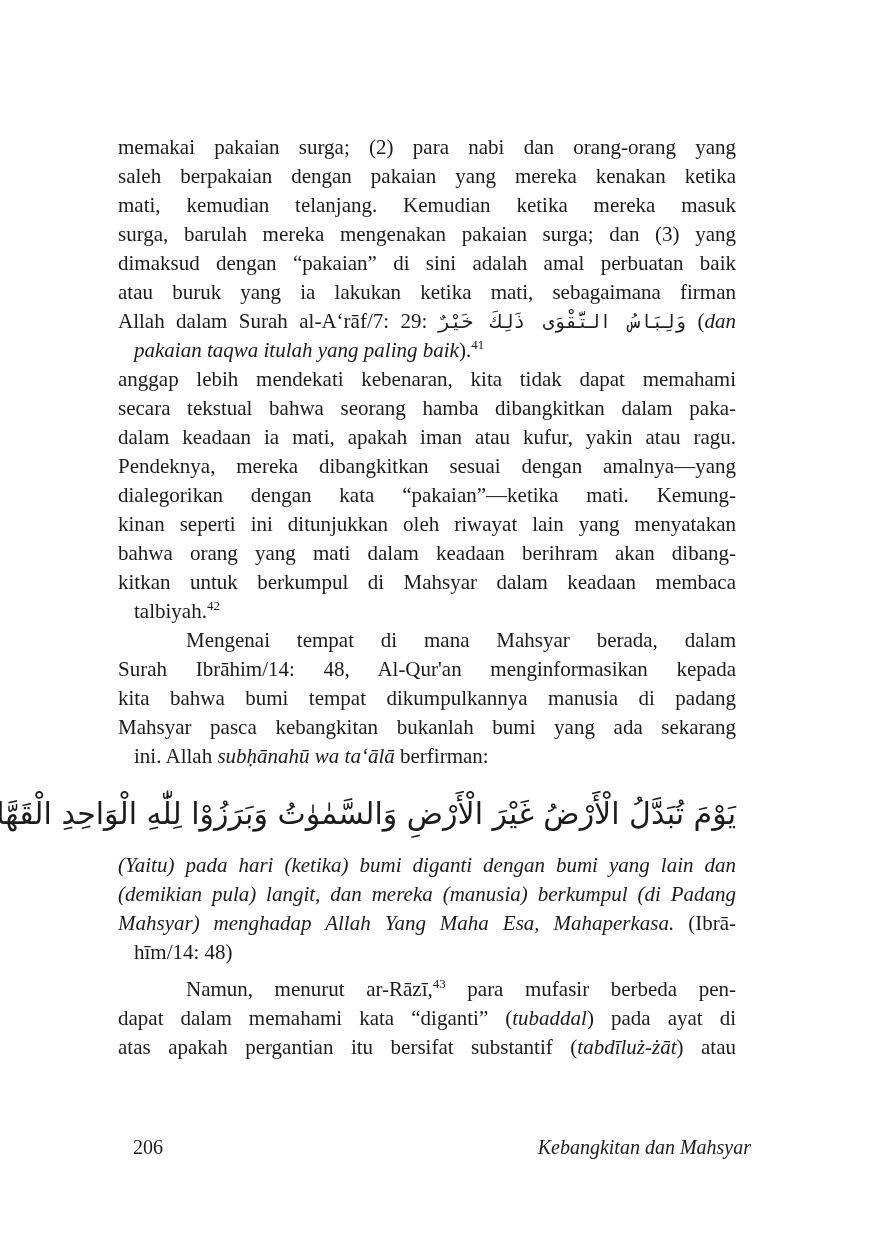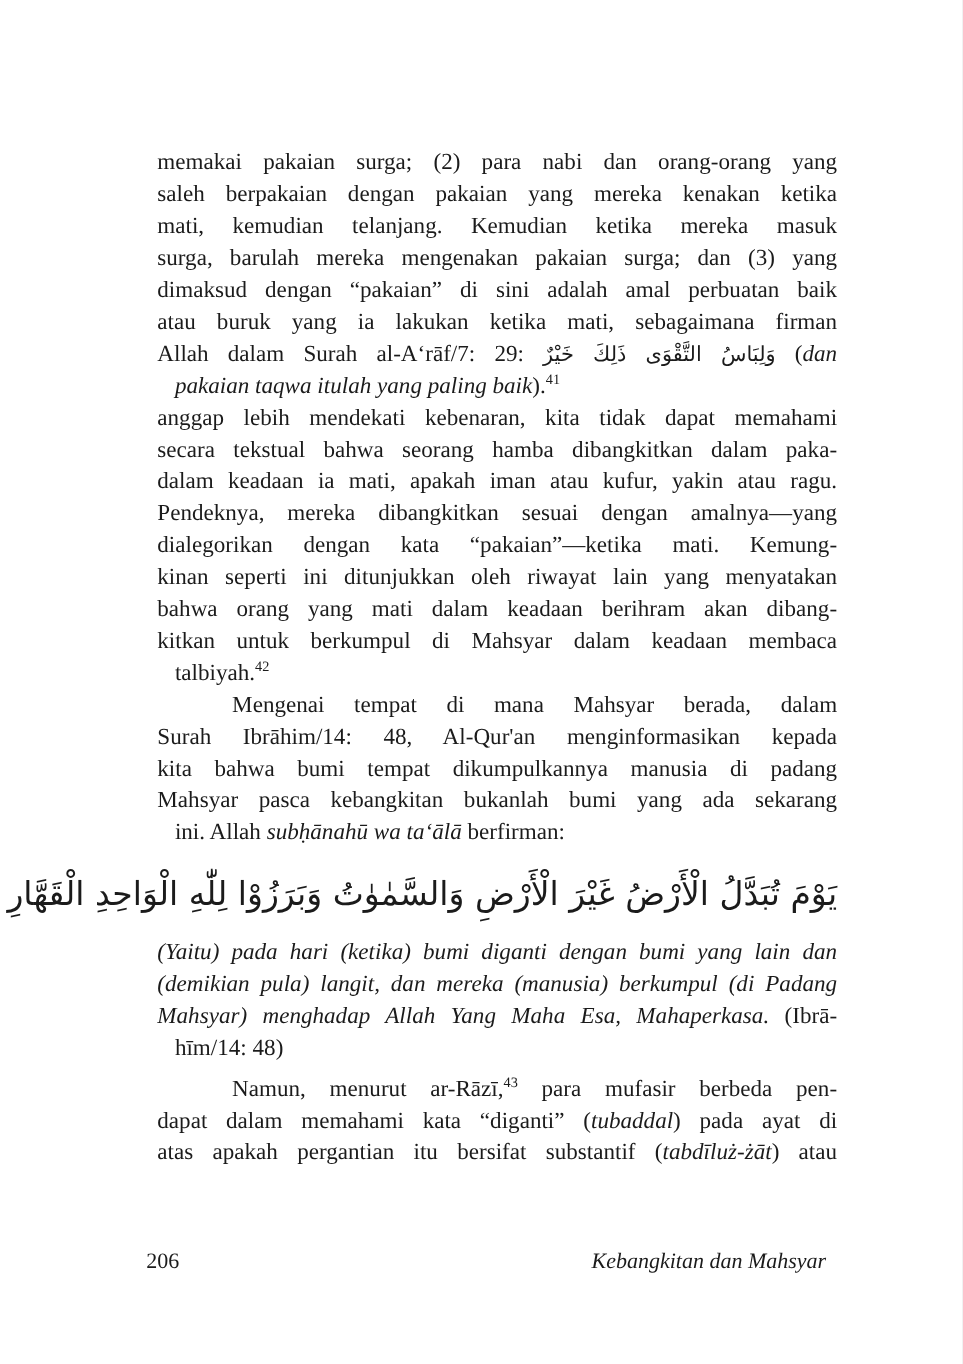--- a/index.html
+++ b/index.html
@@ -7,40 +7,40 @@
     position: relative;
     width: 875px;
     height: 1240px;
     background: #ffffff;
     overflow: hidden;
     font-family: "Liberation Serif", serif;
     color: #1b1b1b;
   }
   .text-block {
     position: absolute;
-    left: 143px;
+    left: 118px;
     top: 133px;
     width: 618px;
     font-size: 21px;
     line-height: 29px;
   }
   .paragraph { margin: 0; }
   .paragraph.spaced { margin-top: 8px; }
   .line {
     text-align: justify;
     text-align-last: justify;
     height: 29px;
     line-height: 29px;
   }
   .line.last { text-align-last: left; margin-left: 16px; }
   .line.indent { padding-left: 68px; }
   .run { white-space: pre-wrap; }
   .run.italic { font-style: italic; }
   .run.arabic {
-    font-family: Liberation Sans, sans-serif;
+    font-family: Liberation Mono, monospace;
     font-size: 19px;
   }
   .run.sup {
     font-size: 13px;
     vertical-align: super;
     line-height: 0;
   }
   .verse {
     font-family: "DejaVu Sans", sans-serif;
     font-size: 30px;

